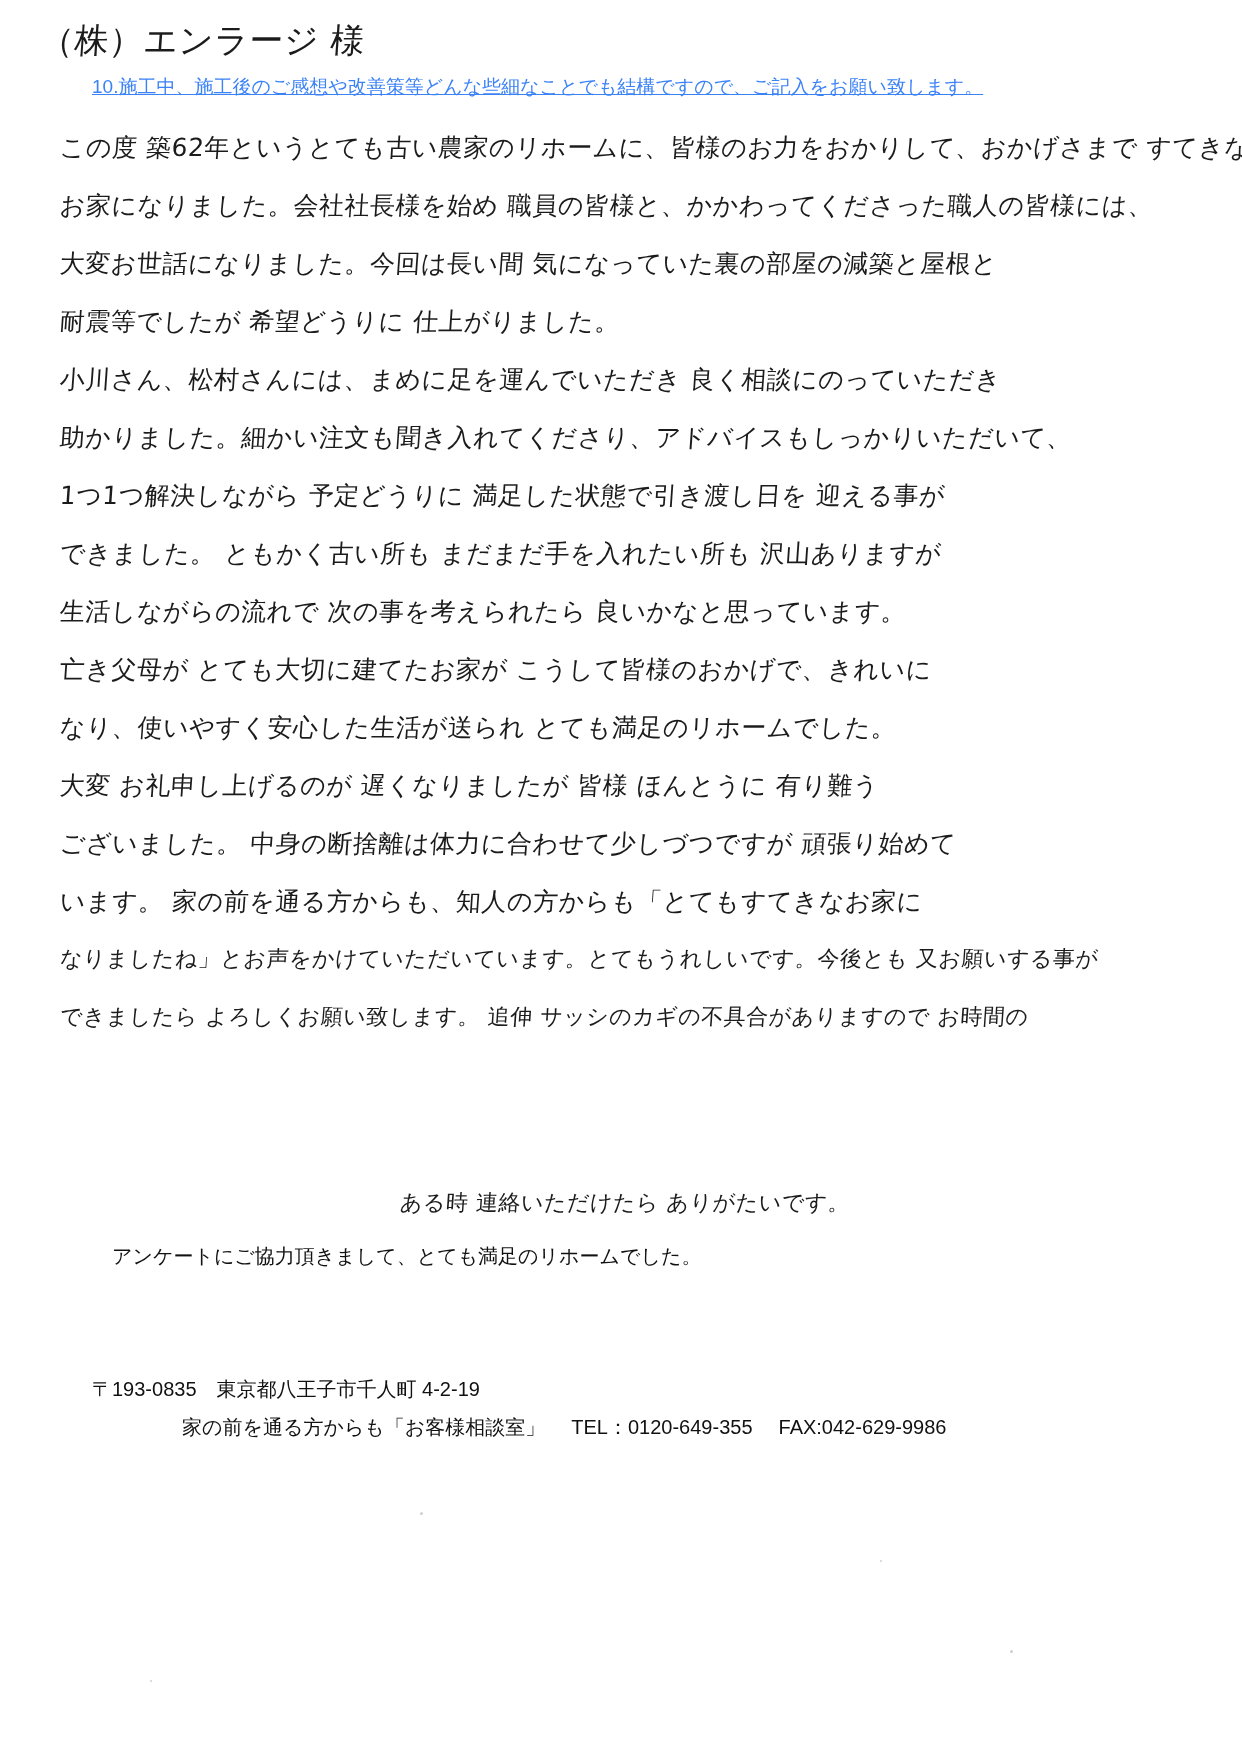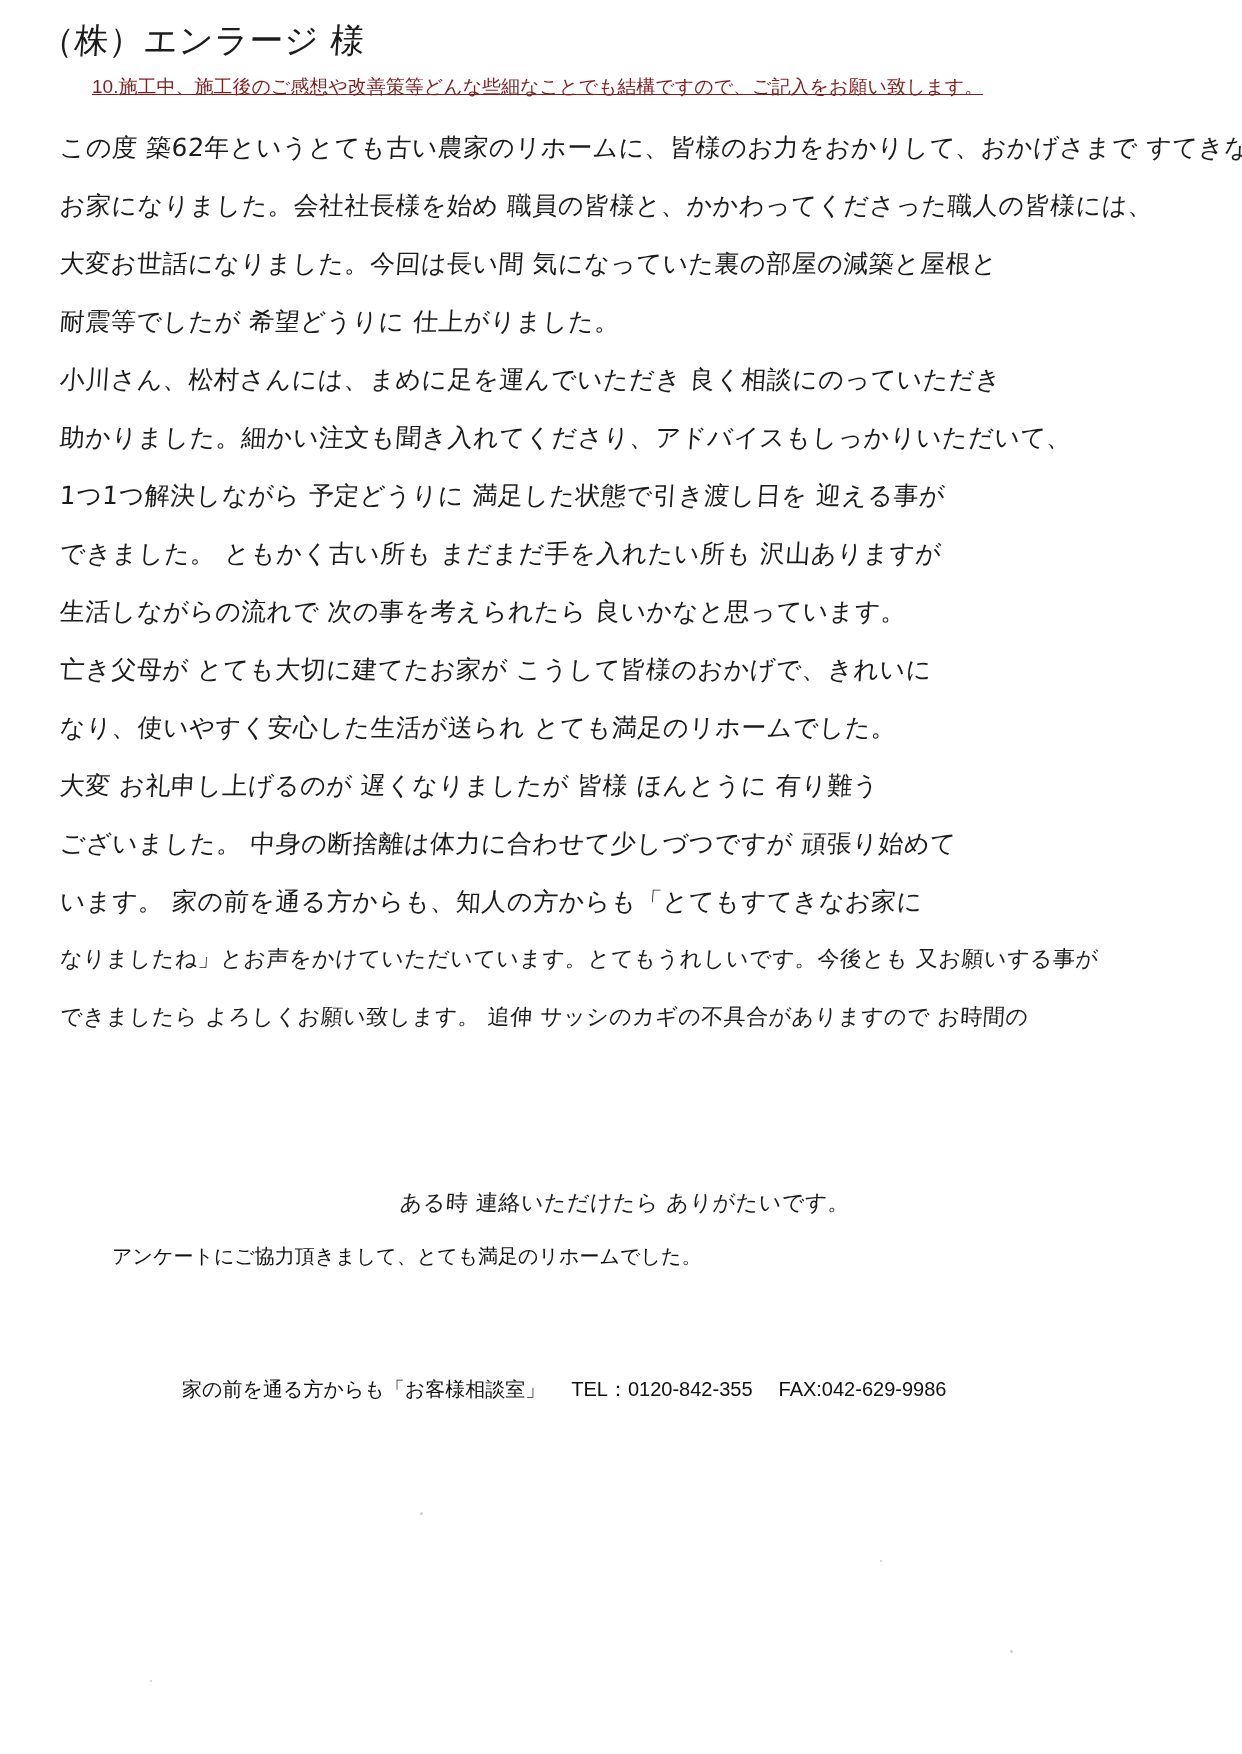--- a/index.html
+++ b/index.html
@@ -39,21 +39,21 @@
   }
 
   
   .question-line {
     position: absolute;
     left: 92px;
     top: 74px;
     width: 1090px;
     font-size: 19px;
     line-height: 1.4;
-    color: #7f1d1d;
+    color: #3b82f6;
     white-space: nowrap;
   }
   .question-line .qnum {
     text-decoration: underline;
   }
 
   
   .body-block {
     position: absolute;
     left: 60px;
@@ -146,22 +146,23 @@
     <div class="hand-line hand small">できましたら よろしくお願い致します。 追伸 サッシのカギの不具合がありますので お時間の</div>
   </div>
 
   <div class="postscript-2 hand">ある時 連絡いただけたら ありがたいです。</div>
 
   <div class="closing">
     <div>アンケートにご協力頂きまして、とても満足のリホームでした。</div>
   </div>
 
   <div class="footer">
+    <div class="addr">〒193-0835　東京都八王子市千人町 4-2-19</div>
     <div class="company">
-      <span>家の前を通る方からも「お客様相談室」</span><span class="sep"></span><span>TEL：0120-842-355</span><span class="sep"></span><span>FAX:042-629-9986</span>
+      <span>家の前を通る方からも「お客様相談室」</span><span class="sep"></span><span>TEL：0120-649-355</span><span class="sep"></span><span>FAX:042-629-9986</span>
     </div>
   </div>
 
   <div class="speckle" style="left:420px; top:1512px; width:3px; height:3px;"></div>
   <div class="speckle" style="left:880px; top:1560px; width:2px; height:2px;"></div>
   <div class="speckle" style="left:150px; top:1680px; width:2px; height:2px;"></div>
   <div class="speckle" style="left:1010px; top:1650px; width:3px; height:3px;"></div>
 
 </div>
 

